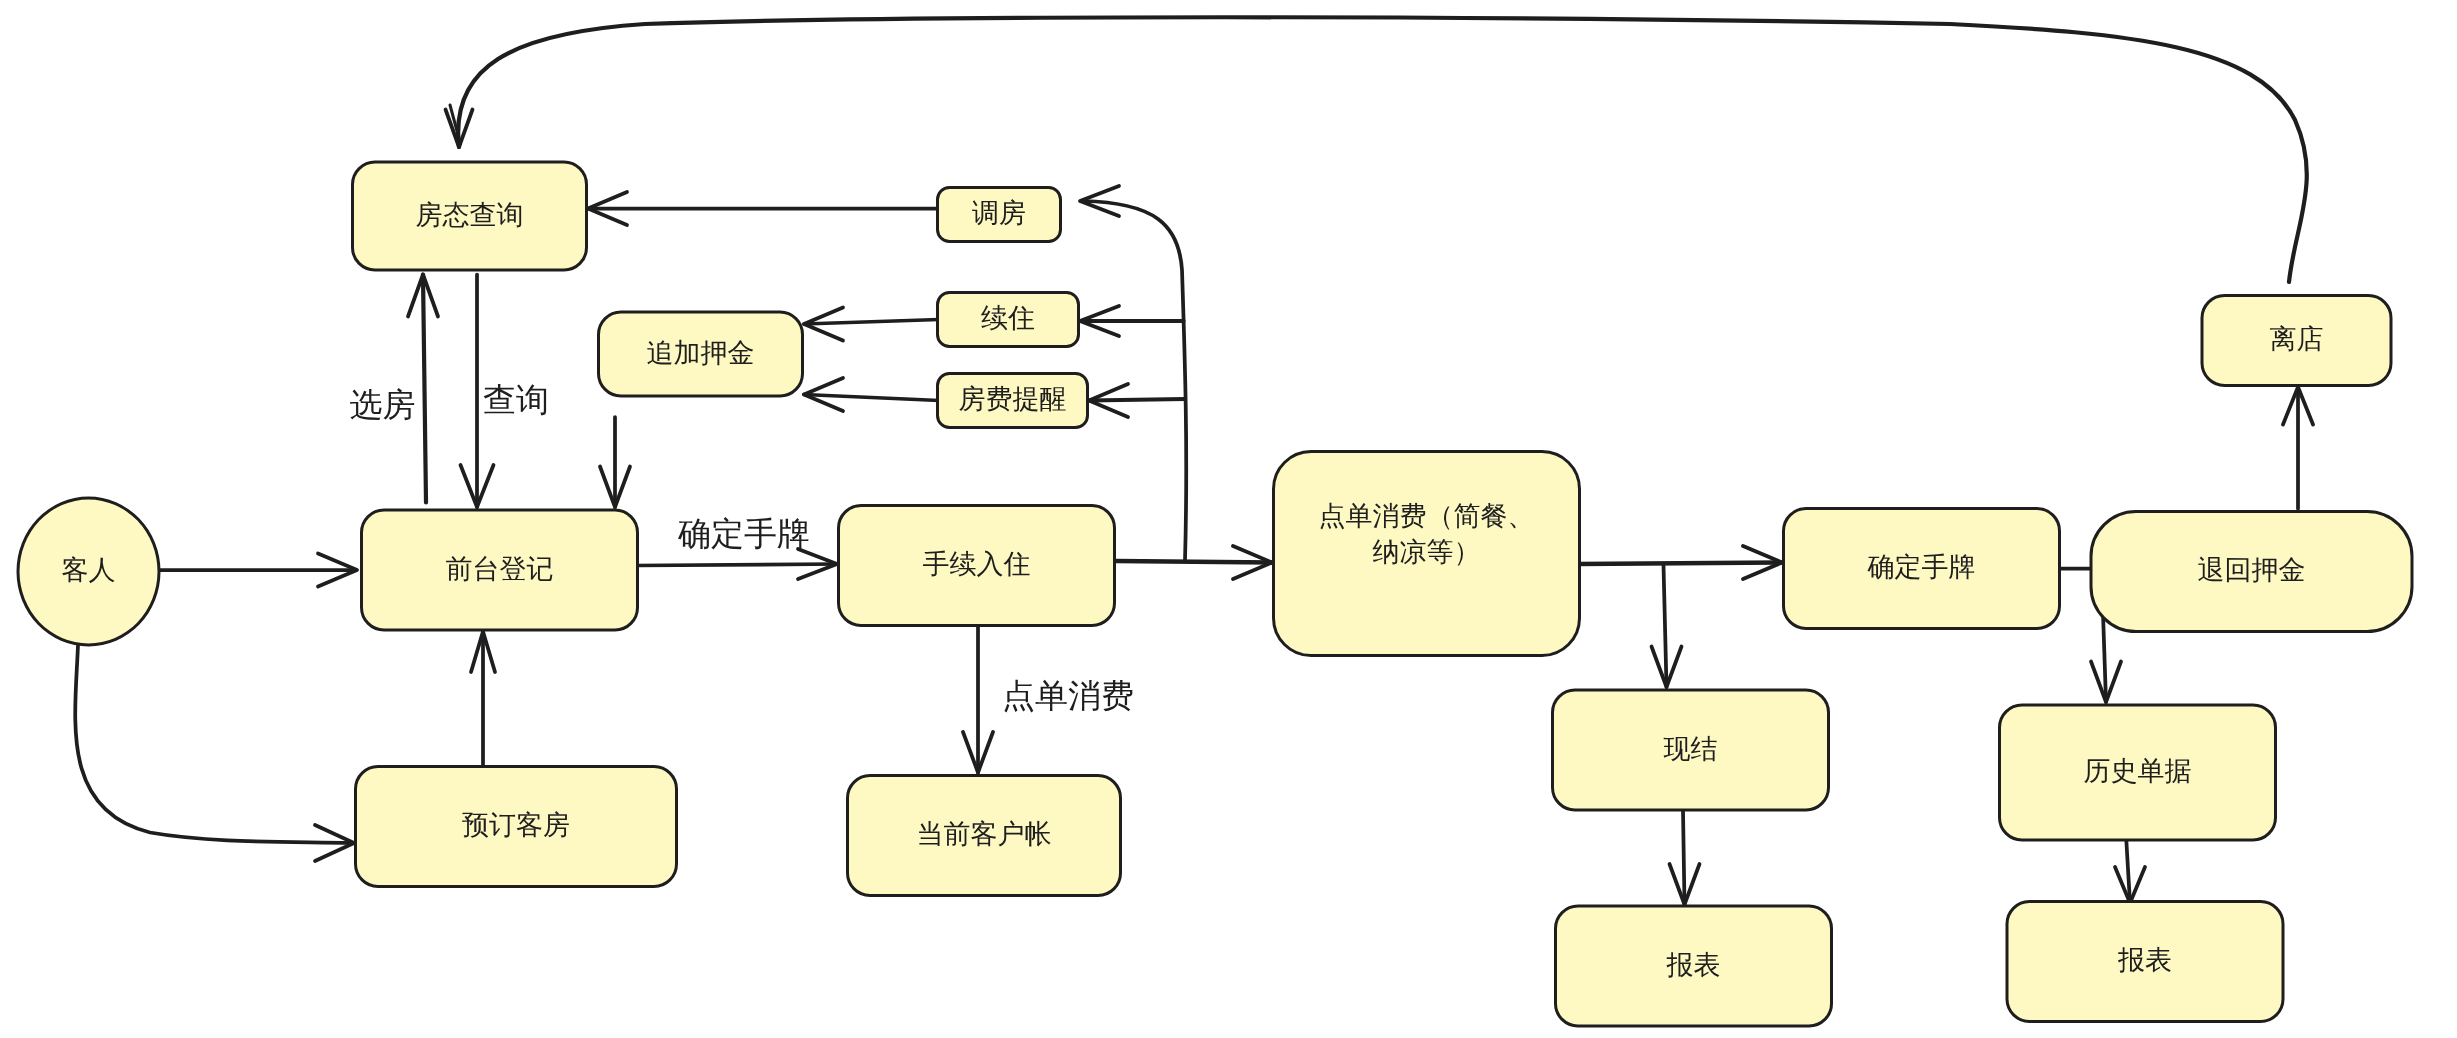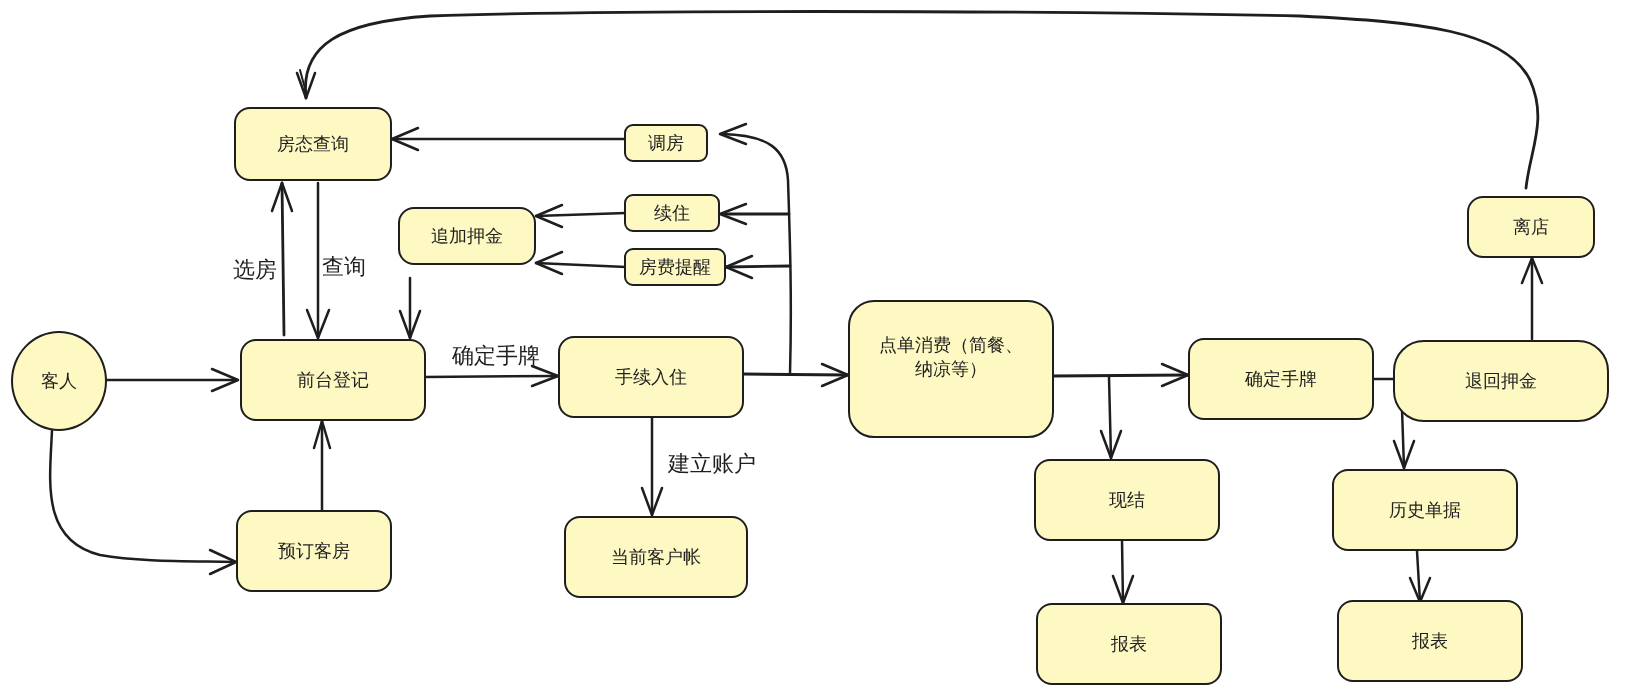--- a/index.html
+++ b/index.html
@@ -145,21 +145,21 @@
 </div>
 
 <div class="node" style="left:234px; top:107px; width:158px; height:74px;">
   <span>房态查询</span>
 </div>
 
 <div class="node" style="left:240px; top:339px; width:186px; height:82px;">
   <span>前台登记</span>
 </div>
 
-<div class="node" style="left:236px; top:510px; width:156px; height:82px;">
+<div class="node" style="left:236px; top:510px; width:216px; height:82px;">
   <span>预订客房</span>
 </div>
 
 <div class="node" style="left:398px; top:207px; width:138px; height:58px;">
   <span>追加押金</span>
 </div>
 
 <div class="node small" style="left:624px; top:124px; width:84px; height:38px;">
   <span>调房</span>
 </div>
@@ -193,28 +193,28 @@
 </div>
 
 <div class="node" style="left:1036px; top:603px; width:186px; height:82px;">
   <span>报表</span>
 </div>
 
 <div class="node" style="left:1393px; top:340px; width:216px; height:82px;border-radius:31px;">
   <span>退回押金</span>
 </div>
 
-<div class="node" style="left:1332px; top:469px; width:186px; height:82px;">
+<div class="node" style="left:1332px; top:469px; width:186px; height:92px;">
   <span>历史单据</span>
 </div>
 
 <div class="node" style="left:1337px; top:600px; width:186px; height:82px;">
   <span>报表</span>
 </div>
 
 <div class="node" style="left:1467px; top:196px; width:128px; height:62px;">
   <span>离店</span>
 </div>
 
 <div class="elabel" style="left:233px; top:255px;">选房</div>
 <div class="elabel" style="left:322px; top:252px;">查询</div>
 <div class="elabel" style="left:452px; top:341px;">确定手牌</div>
-<div class="elabel" style="left:668px; top:449px;">建立账户</div>
+<div class="elabel" style="left:668px; top:449px;">点单消费</div>
 
 </body></html>

